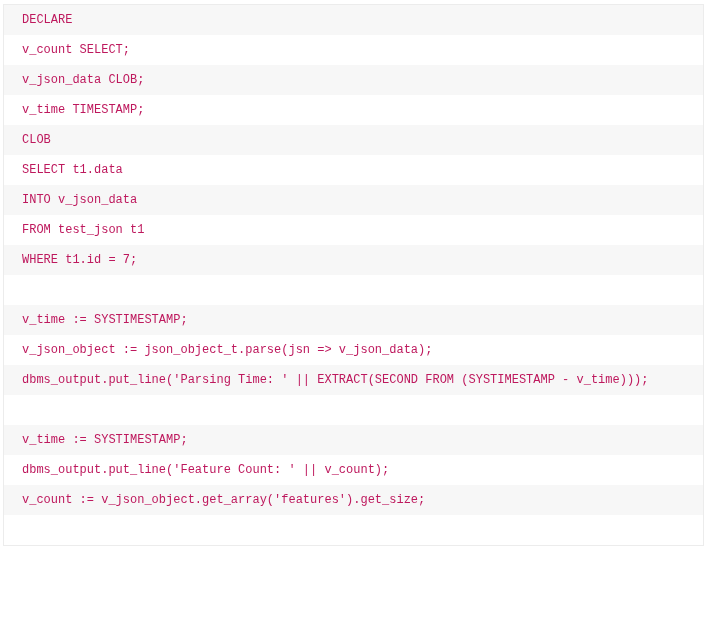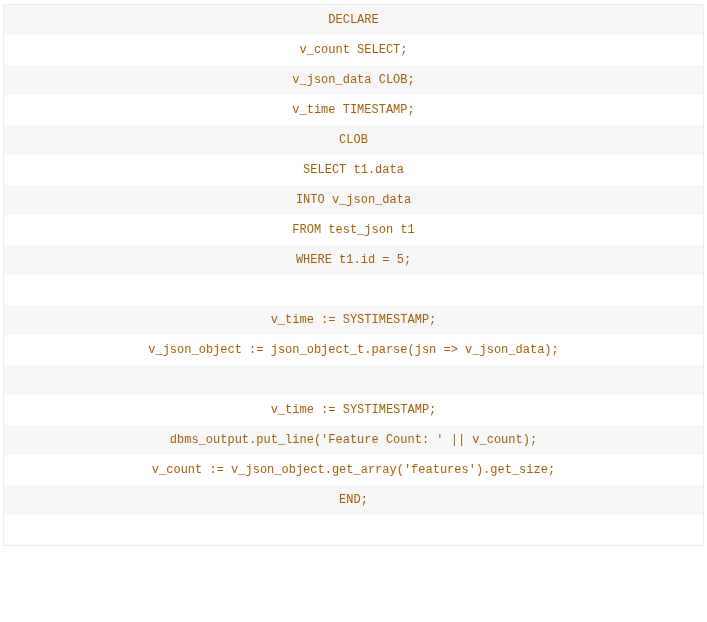--- a/index.html
+++ b/index.html
@@ -9,45 +9,44 @@
     background: #ffffff;
     width: 707px;
     padding: 4px 3px;
   }
   .code-block {
     background: #f7f7f7;
     border: 1px solid #ececec;
   }
   .line {
     padding: 8px 18px;
-    color: #a16207;
+    color: #be185d;
     white-space: pre;
     min-height: 30px;
     line-height: 14px;
-    text-align: center;
   }
   .line:nth-child(odd) { background: #f7f7f7; }
   .line:nth-child(even) { background: #ffffff; }
 </style>
 </head>
 <body>
 
 <div class="code-block">
   <div class="line">DECLARE</div>
   <div class="line">v_count SELECT;</div>
   <div class="line">v_json_data CLOB;</div>
   <div class="line">v_time TIMESTAMP;</div>
   <div class="line">CLOB</div>
   <div class="line">SELECT t1.data</div>
   <div class="line">INTO v_json_data</div>
   <div class="line">FROM test_json t1</div>
-  <div class="line">WHERE t1.id = 5;</div>
+  <div class="line">WHERE t1.id = 7;</div>
   <div class="line"></div>
   <div class="line">v_time := SYSTIMESTAMP;</div>
   <div class="line">v_json_object := json_object_t.parse(jsn =&gt; v_json_data);</div>
+  <div class="line">dbms_output.put_line('Parsing Time: ' || EXTRACT(SECOND FROM (SYSTIMESTAMP - v_time)));</div>
   <div class="line"></div>
   <div class="line">v_time := SYSTIMESTAMP;</div>
   <div class="line">dbms_output.put_line('Feature Count: ' || v_count);</div>
   <div class="line">v_count := v_json_object.get_array('features').get_size;</div>
-  <div class="line">END;</div>
   <div class="line"></div>
 
 </div>
 
 </body></html>

